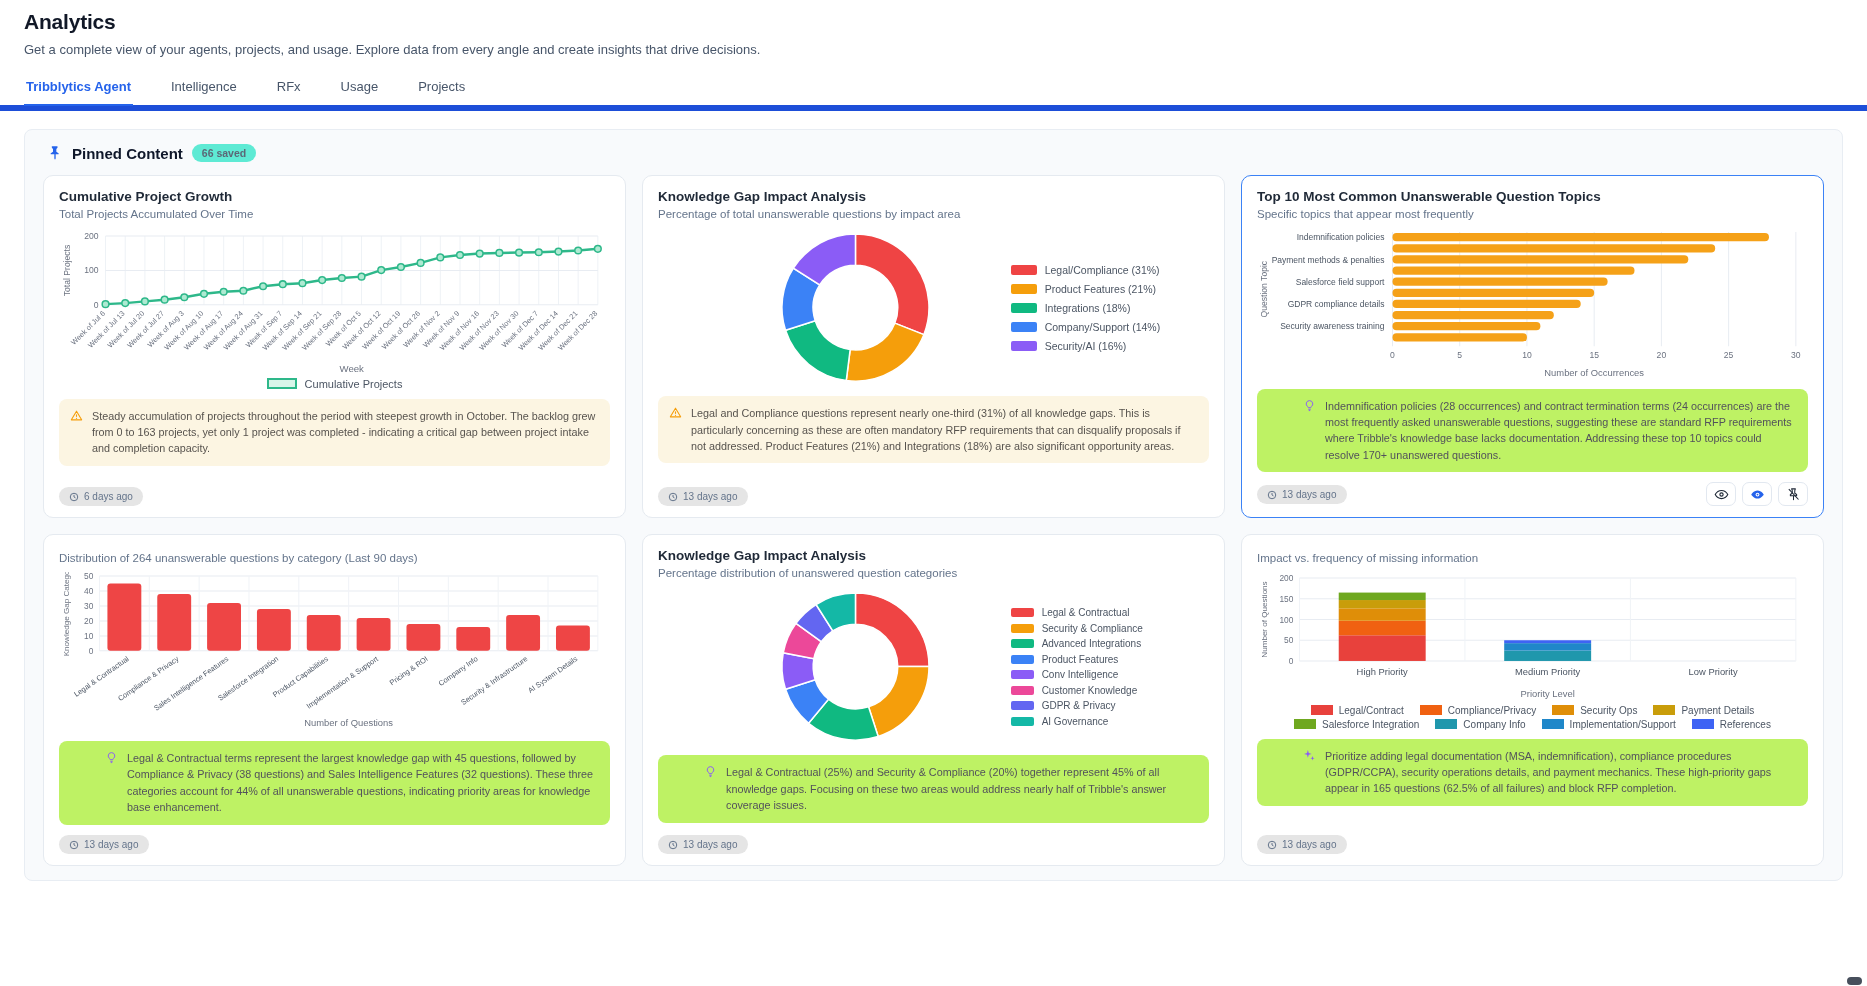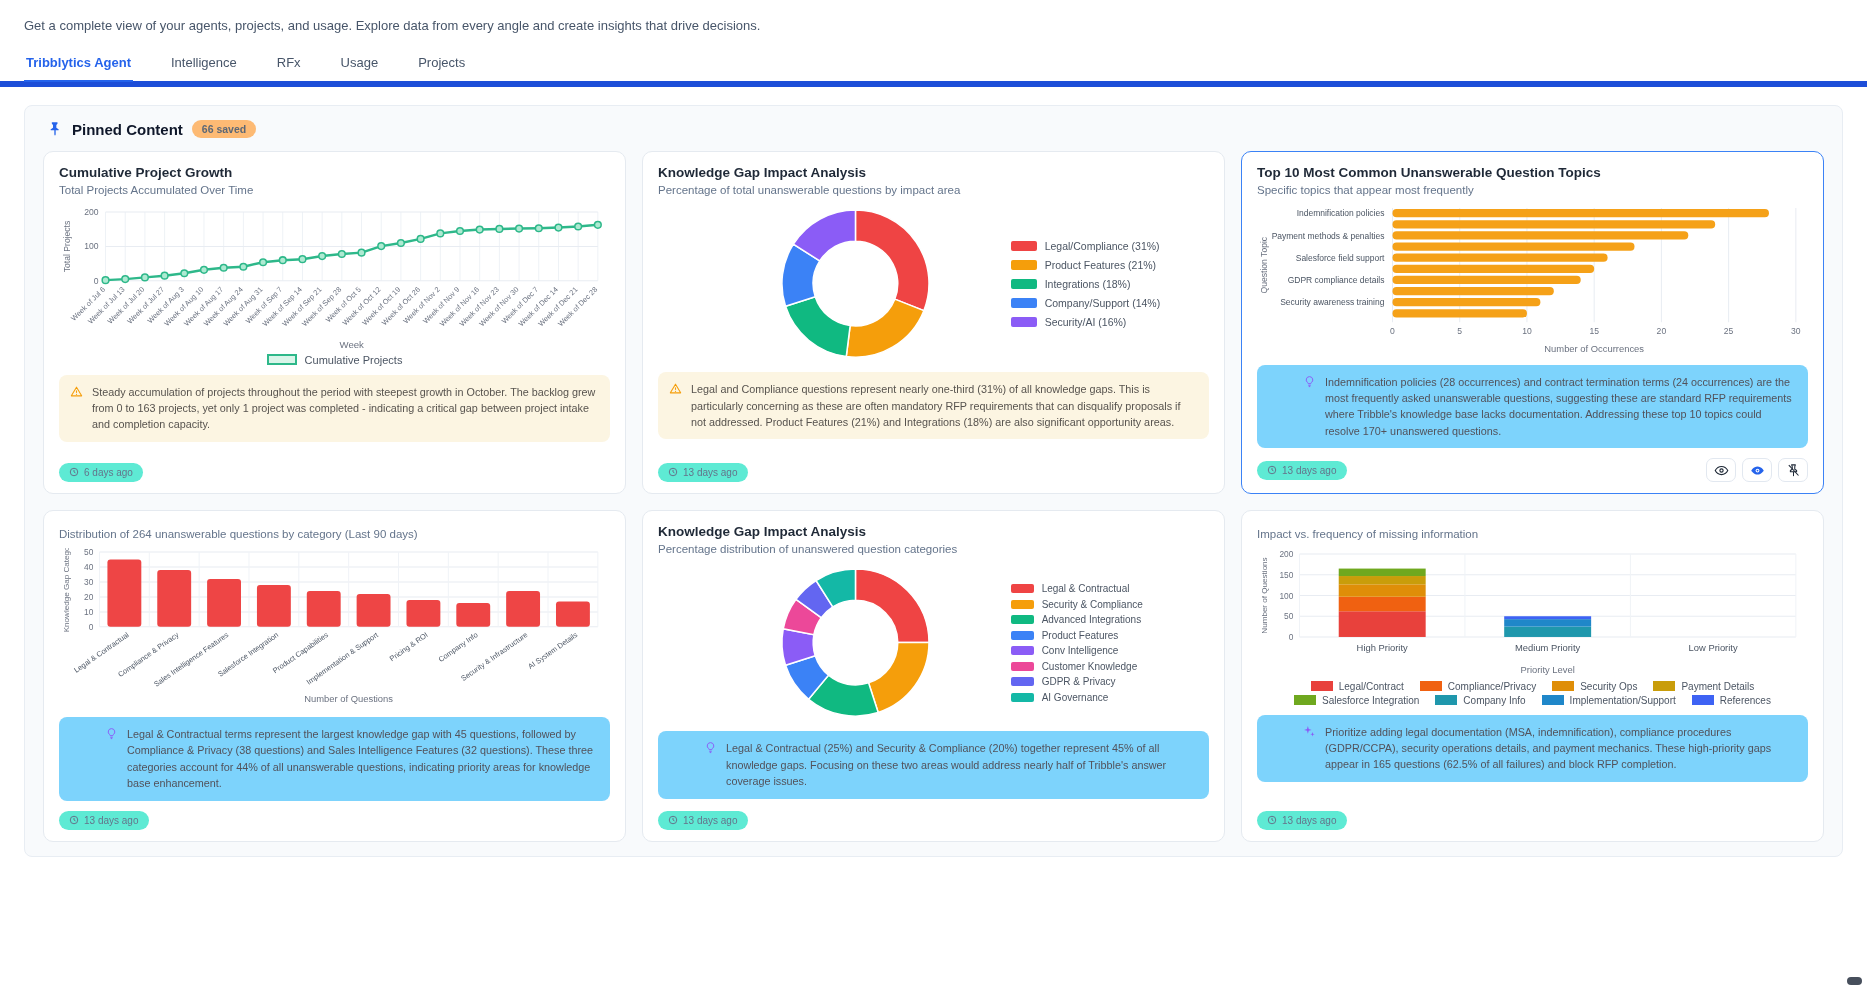--- a/index.html
+++ b/index.html
@@ -11,21 +11,21 @@
   svg text { font-family: "Liberation Sans", sans-serif; }
   .header { padding: 10px 24px 0; }
   .h1 { font-size: 21px; font-weight: 700; letter-spacing: -0.2px; color: #111827; }
   .sub { font-size: 13px; color: #475569; margin-top: 8px; }
   .tabs { display: flex; gap: 36px; padding: 0 24px; margin-top: 16px; border-bottom: 6px solid #1d4ed8; }
   .tab { font-size: 13px; color: #475569; padding: 6px 2px 10px; cursor: pointer; }
   .tab.active { color: #2563eb; font-weight: 700; border-bottom: 2px solid #2563eb; margin-bottom: -1px; }
   .section { margin: 18px 24px 0; background: #f8fafc; border: 1px solid #e8edf3; border-radius: 8px; padding: 14px 18px 14px; }
   .sec-head { display: flex; align-items: center; gap: 9px; padding-left: 4px; }
   .sec-title { font-size: 15px; font-weight: 700; color: #0f172a; }
-  .badge { font-size: 10.5px; background: #fdba74; color: #5b6776; padding: 3px 10px; border-radius: 999px; font-weight: 600; }
+  .badge { font-size: 10.5px; background: #5eead4; color: #5b6776; padding: 3px 10px; border-radius: 999px; font-weight: 600; }
   .grid { display: grid; grid-template-columns: repeat(3, 1fr); gap: 16px; margin-top: 13px; }
   .card { background: #fff; border: 1px solid #e5eaf0; border-radius: 10px; padding: 13px 15px 11px; display: flex; flex-direction: column; }
   .card.selected { border: 1.5px solid #3b82f6; }
   .card-title { font-size: 13.5px; font-weight: 700; color: #1f2937; }
   .card-sub { font-size: 11.5px; color: #64748b; margin-top: 4px; margin-bottom: 8px; }
   .chart { width: 100%; }
   .donut-row { display: flex; align-items: center; }
   .donut-chart { width: 64%; flex: 0 0 64%; }
   .dlegend { display: flex; flex-direction: column; gap: 7px; }
   .dlegend .li { display: flex; align-items: center; gap: 8px; }
@@ -37,33 +37,34 @@
   .line-legend { display: flex; justify-content: center; margin: 2px 0 0; }
   .line-legend .li { display: flex; align-items: center; gap: 8px; }
   .line-legend .li i { width: 30px; height: 11px; display: inline-block; }
   .line-legend .li em { font-style: normal; font-size: 11px; color: #4b5563; }
   .blegend { display: flex; justify-content: center; gap: 16px; margin-top: 3px; }
   .blegend .li { display: flex; align-items: center; gap: 6px; }
   .blegend .li i { width: 22px; height: 10px; display: inline-block; }
   .blegend .li em { font-style: normal; font-size: 10px; color: #4b5563; white-space: nowrap; }
   .insight { display: flex; gap: 9px; padding: 9px 11px; border-radius: 8px; font-size: 10.8px; line-height: 1.52; margin-top: 9px; color: #52525b; }
   .insight.amber { background: #fcf5e2; color: #57534e; }
-  .insight.violet { background: #7dd3fc; padding-left: 46px; }
+  .insight.violet { background: #bef264; padding-left: 46px; }
   .insight svg { flex: 0 0 auto; margin-top: 1px; }
   .foot { margin-top: auto; padding-top: 10px; display: flex; align-items: center; justify-content: space-between; }
-  .stamp { display: inline-flex; align-items: flex-start; gap: 5px; background: #5eead4; border-radius: 999px; padding: 4px 10px; font-size: 10px; color: #64748b; }
+  .stamp { display: inline-flex; align-items: flex-end; gap: 5px; background: #e5e5e5; border-radius: 999px; padding: 4px 10px; font-size: 10px; color: #64748b; }
   .actions { display: flex; gap: 6px; }
   .abtn { width: 30px; height: 24px; border: 1px solid #e2e8f0; border-radius: 7px; background: #fff; display: flex; align-items: center; justify-content: center; cursor: pointer; padding: 0; }
   .view-all { text-align: right; margin-top: 12px; font-size: 12px; font-weight: 600; color: #111827; padding-right: 4px; cursor: pointer; }
   .scroll-thumb { position: absolute; right: 5px; bottom: 1px; width: 15px; height: 8px; background: #474f5c; border-radius: 4px; }
 </style>
 </head>
 <body>
 
 <div class="header">
+  <div class="h1">Analytics</div>
   <div class="sub">Get a complete view of your agents, projects, and usage. Explore data from every angle and create insights that drive decisions.</div>
 </div>
 
 <div class="tabs">
   <div class="tab active">Tribblytics Agent</div>
   <div class="tab">Intelligence</div>
   <div class="tab">RFx</div>
   <div class="tab">Usage</div>
   <div class="tab">Projects</div>
 </div>

